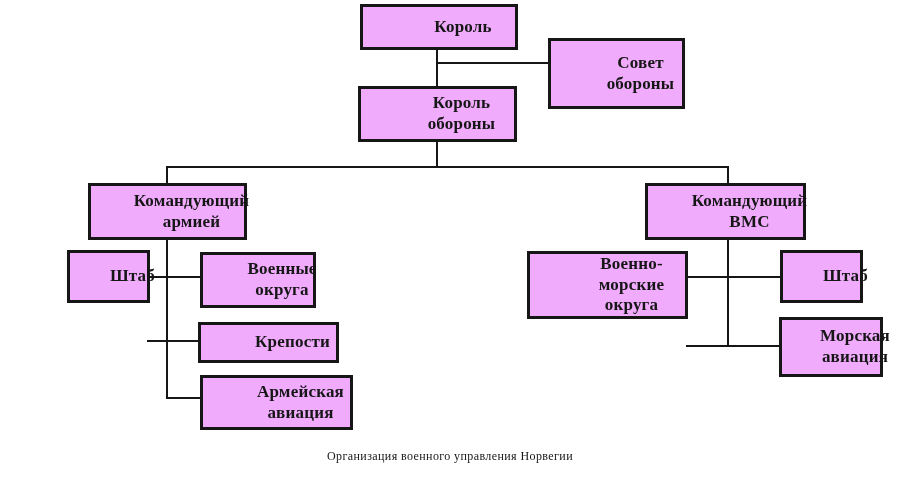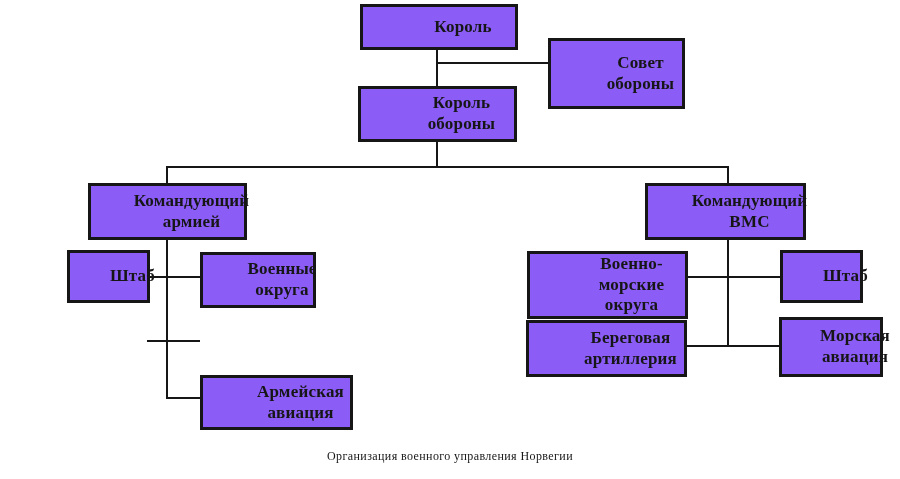--- a/index.html
+++ b/index.html
@@ -13,21 +13,21 @@
     height: 479px;
     background: #ffffff;
     font-family: "Liberation Serif", serif;
     color: #161616;
     overflow: hidden;
   }
   .box {
     position: absolute;
     box-sizing: border-box;
     border: 3px solid #161616;
-    background: #8b5cf6;
+    background: #f0abfc;
     display: flex;
     align-items: center;
     justify-content: center;
     text-align: center;
     padding-left: 48px;
   }
   .box span {
     font-weight: bold;
     font-size: 17px;
     line-height: 1.22;
@@ -94,39 +94,38 @@
   <div class="box" style="left:67px;top:250px;width:83px;height:53px">
     <span>Штаб</span>
   </div>
 
   <div class="box" style="left:200px;top:252px;width:116px;height:56px">
     <span>Военные
 округа</span>
   </div>
 
 
+  <div class="box" style="left:198px;top:322px;width:141px;height:41px">
+    <span>Крепости</span>
+  </div>
 
   <div class="box" style="left:200px;top:375px;width:153px;height:55px">
     <span>Армейская
 авиация</span>
   </div>
 
   <div class="box" style="left:527px;top:251px;width:161px;height:68px">
     <span>Военно-морские
 округа</span>
   </div>
 
   <div class="box" style="left:780px;top:250px;width:83px;height:53px">
     <span>Штаб</span>
   </div>
 
-  <div class="box" style="left:526px;top:320px;width:161px;height:57px">
-    <span>Береговая
-артиллерия</span>
-  </div>
 
   <div class="box" style="left:779px;top:317px;width:104px;height:60px">
     <span>Морская
 авиация</span>
   </div>
 
   <div class="caption">Организация военного управления Норвегии</div>
 
 </div>
 

